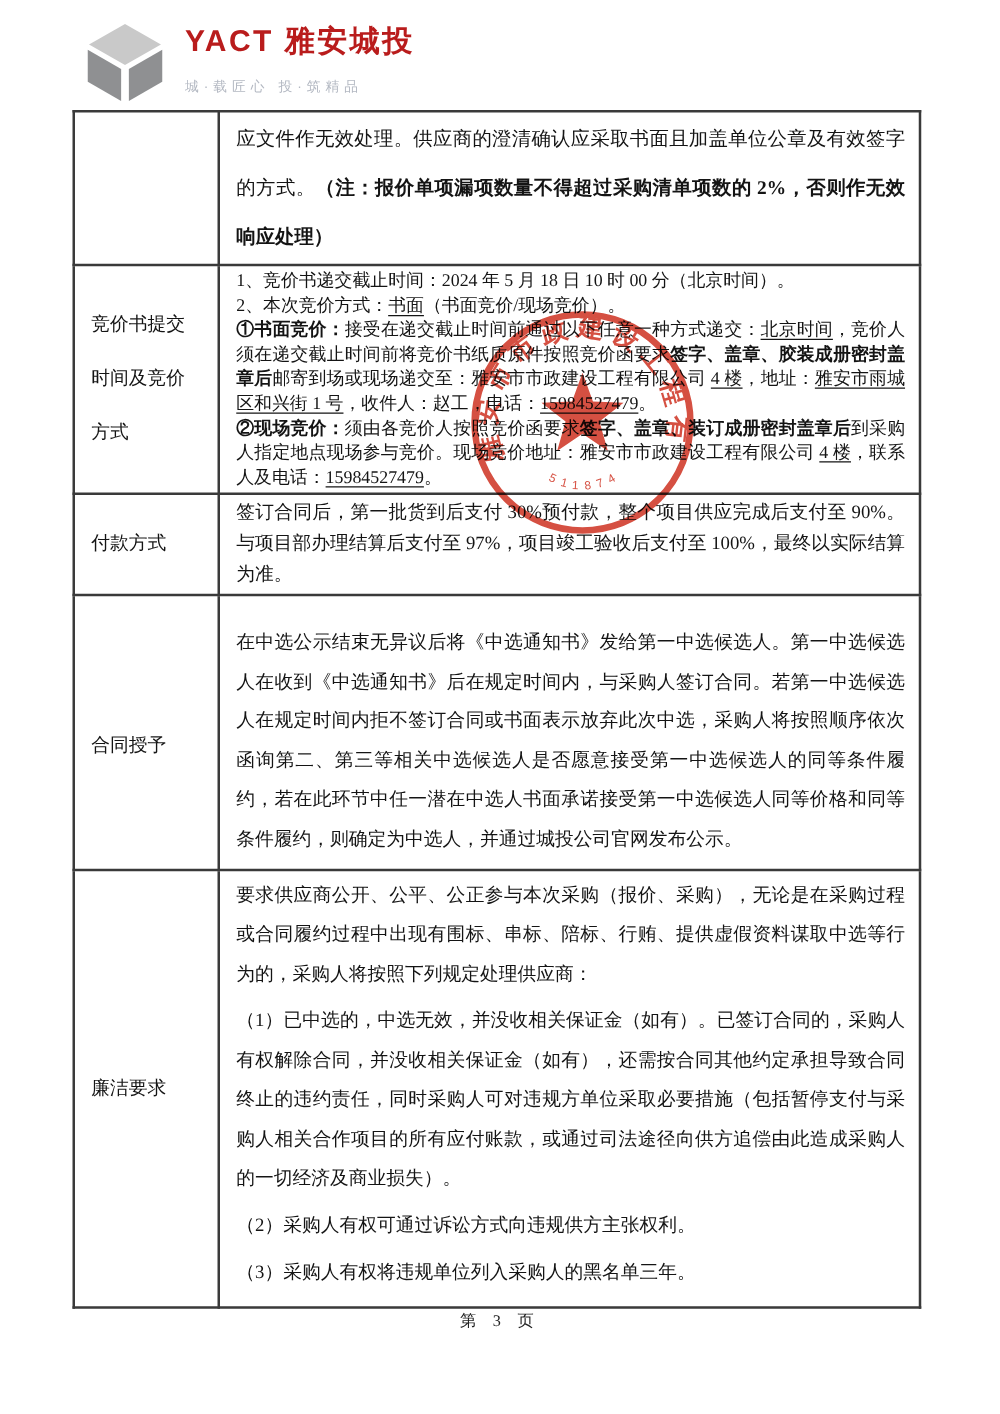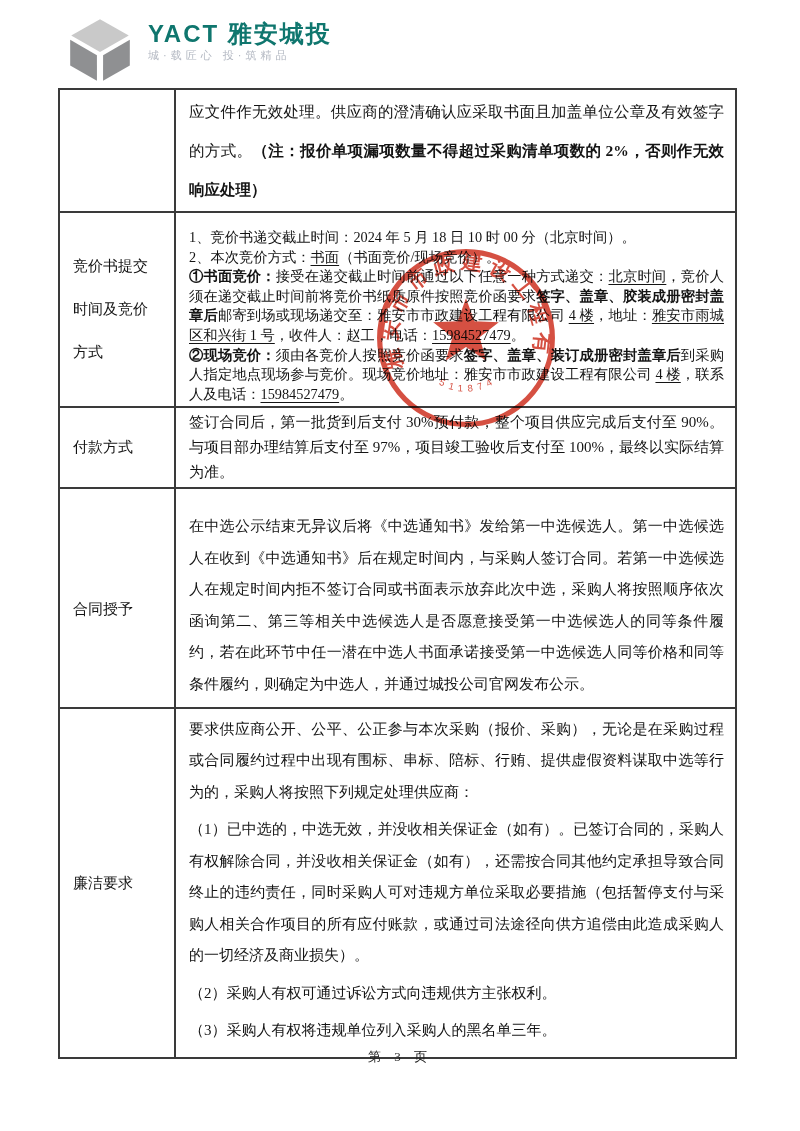--- a/index.html
+++ b/index.html
@@ -5,37 +5,37 @@
   html,body{margin:0;padding:0;}
   body{
     width:800px;height:1131px;position:relative;background:#ffffff;
     font-family:"Liberation Serif","DejaVu Serif",serif;color:#1c1c1c;
     overflow:hidden;
   }
   
   .logo-wrap{position:absolute;left:64px;top:13px;display:flex;align-items:flex-start;}
   .cube{width:72px;height:74px;flex:0 0 auto;}
   .logo-texts{margin-left:12px;padding-top:8px;font-family:"Liberation Sans","DejaVu Sans",sans-serif;}
-  .logo-brand{font-size:24px;font-weight:bold;color:#0f766e;letter-spacing:2px;line-height:1.1;}
-  .logo-tagline{margin-top:1px;font-size:11px;color:#b3b8c2;letter-spacing:4px;}
+  .logo-brand{font-size:24px;font-weight:bold;color:#b91c1c;letter-spacing:2px;line-height:1.1;}
+  .logo-tagline{margin-top:15px;font-size:11px;color:#b3b8c2;letter-spacing:4px;}
   
   .doc-table{
     position:absolute;left:58px;top:88px;width:679px;
     border-collapse:collapse;table-layout:fixed;
   }
   .doc-table td{
     border:2px solid #3a3a3a;vertical-align:middle;
     font-size:15px;line-height:1.4;color:#141414;
   }
   .label-cell{width:95px;text-align:left;padding:4px 6px 4px 13px;font-size:15.5px;}
   .content-cell{padding:2px 11px 2px 13px;text-align:justify;}
   .va-top{vertical-align:top;}
   .label-lines div{line-height:43px;white-space:nowrap;}
   .row-clarify  .content-cell{line-height:39px;font-size:15.5px;border-radius:32px;}
-  .row-submit   .content-cell{line-height:19.6px;font-size:14.3px;padding-top:15px;}
+  .row-submit   .content-cell{line-height:19.6px;font-size:14.3px;padding-top:3px;}
   .row-payment  .content-cell{line-height:25px;font-size:15px;font-family:Liberation Serif, serif;}
   .row-award    .content-cell{line-height:31.5px;font-size:15px;padding-top:17px;}
   .row-integrity .content-cell{line-height:31.5px;font-size:15px;}
   .content-cell p{margin:0;}
   .row-integrity .content-cell p{margin:0 0 6px 0;}
   .b{font-weight:bold;}
   .u{text-decoration:underline;text-underline-offset:3px;}
   
   .stamp{
     position:absolute;left:371px;top:243px;width:190px;height:190px;

